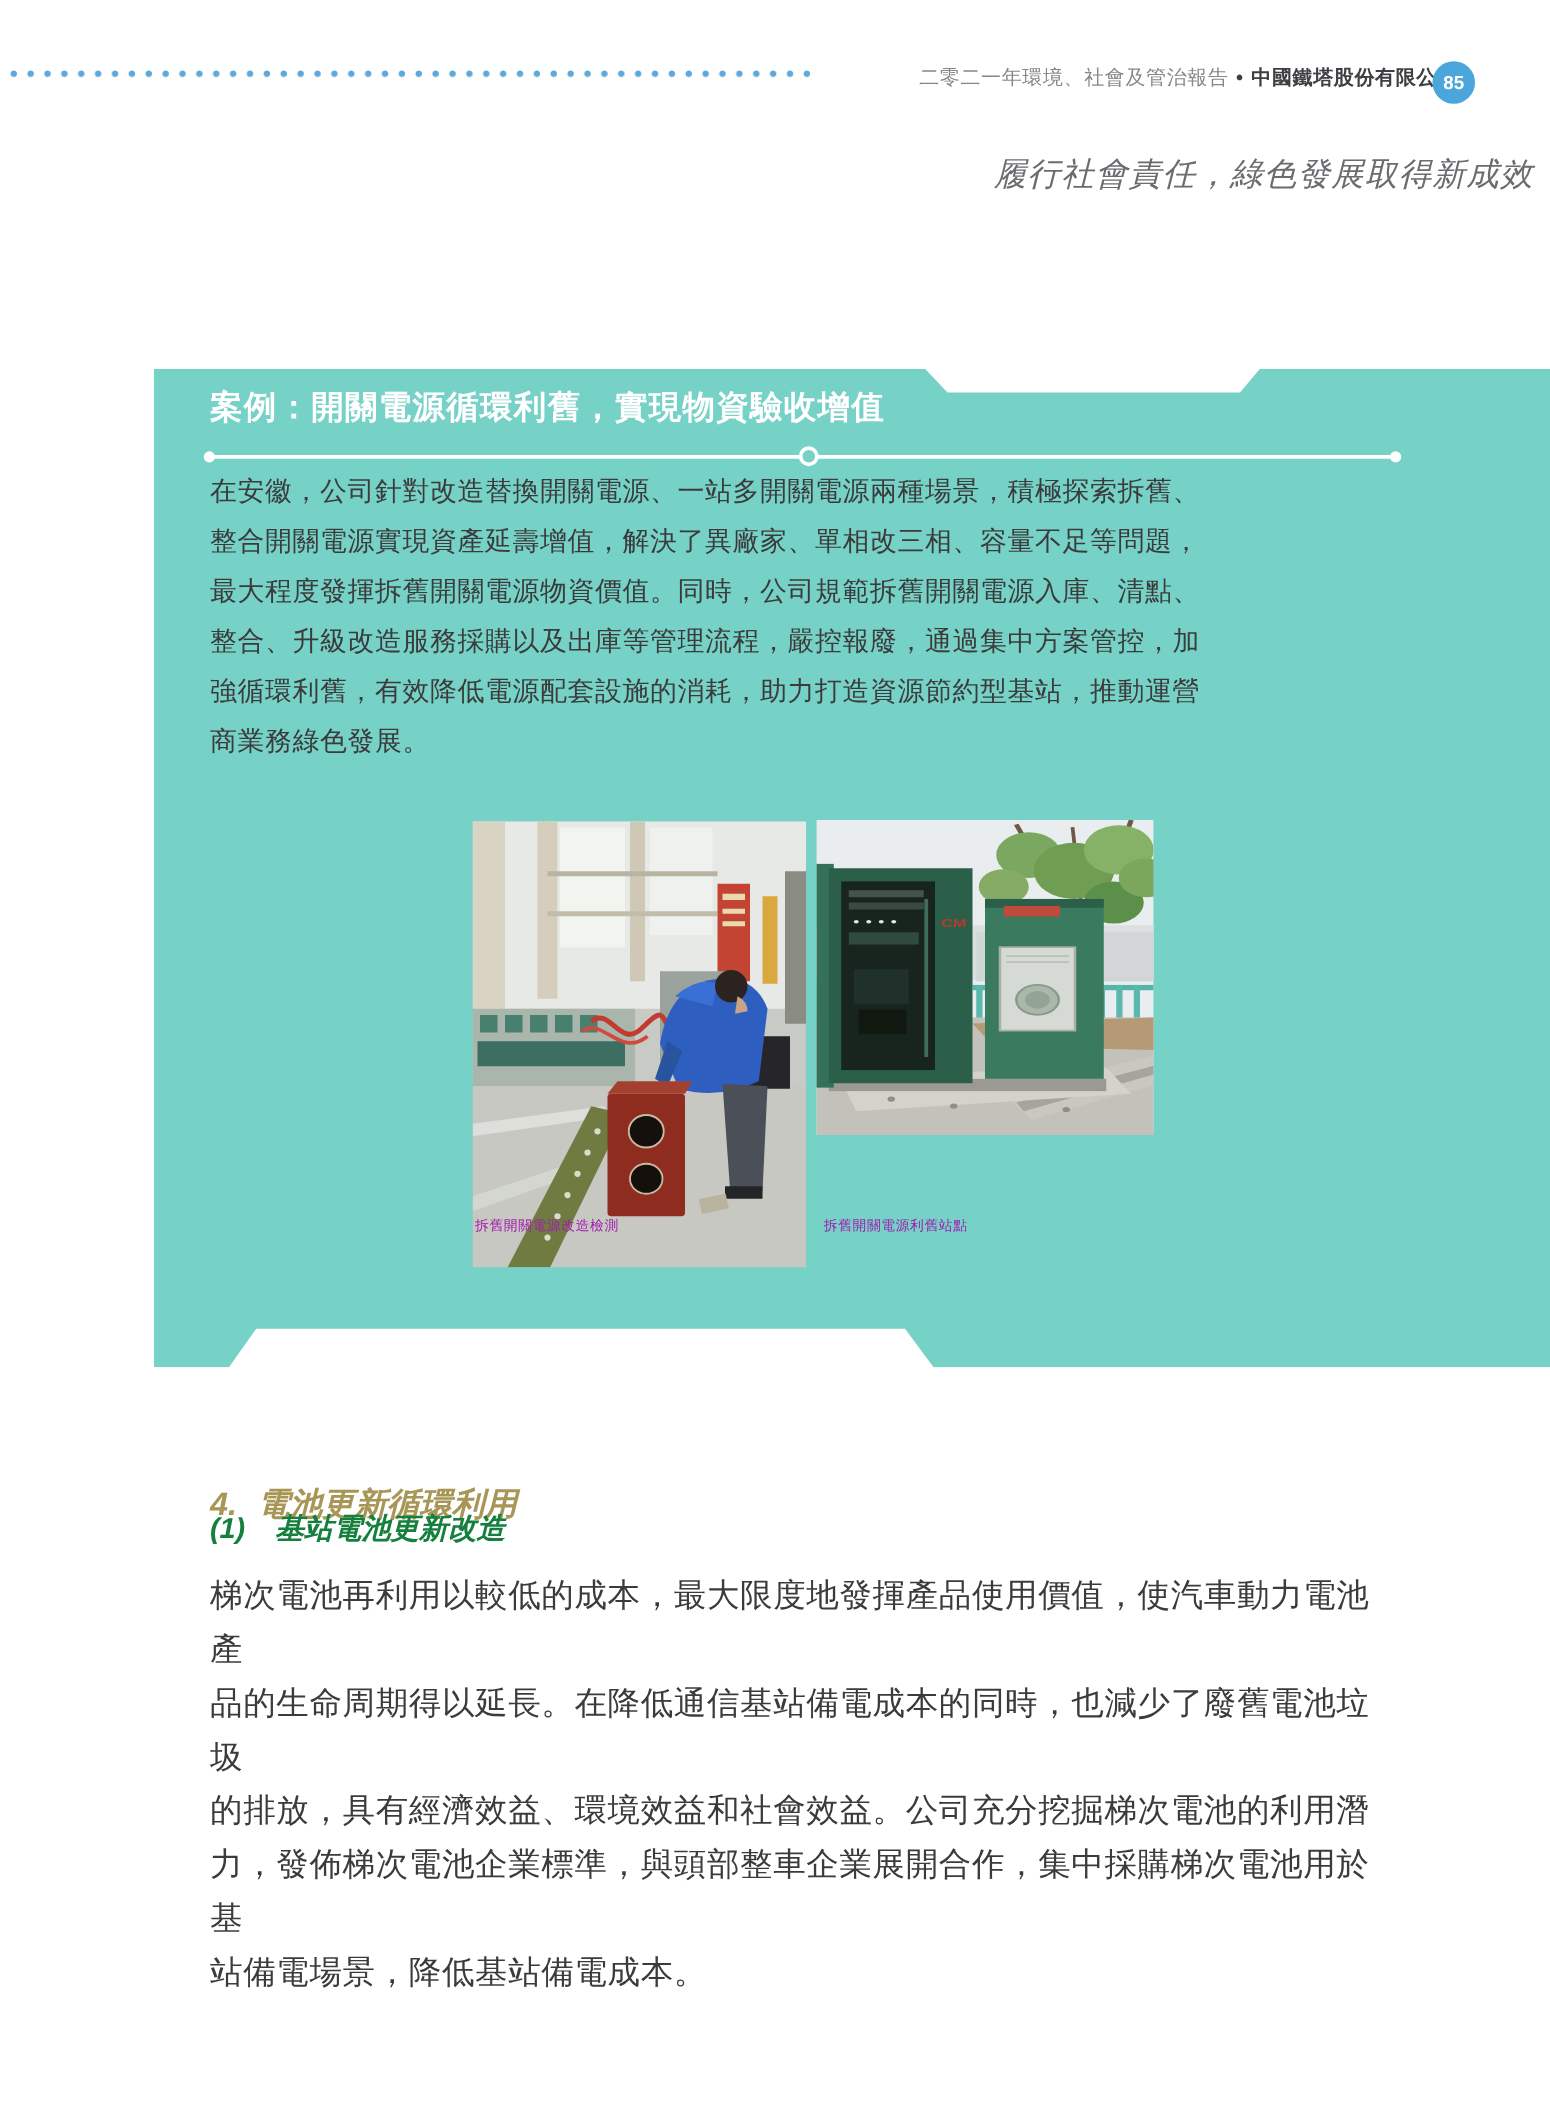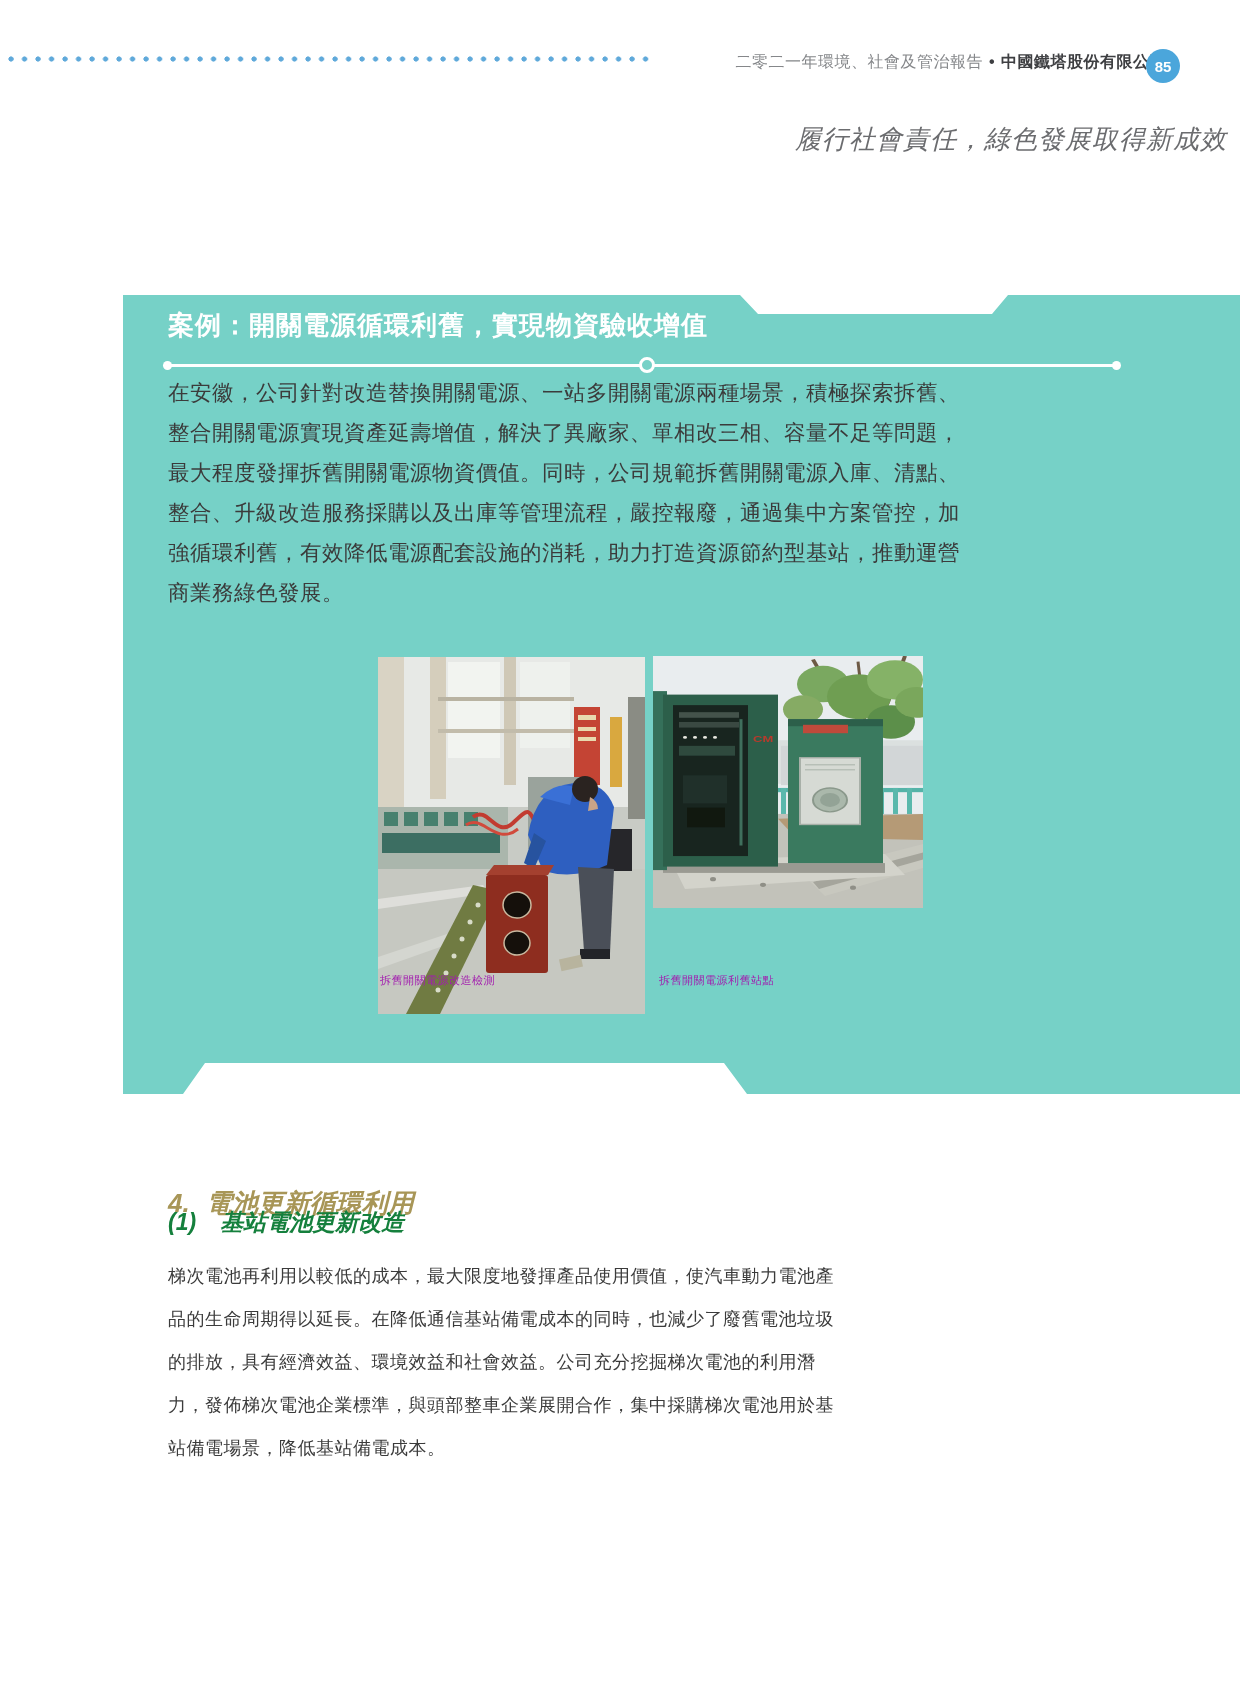--- a/index.html
+++ b/index.html
@@ -68,21 +68,21 @@
     color:var(--gold,#A89657);white-space:nowrap;margin-top:32px;
   }
   .section-heading .num{margin-right:16px;}
   .subsection-heading{
     position:absolute;left:168px;top:1207px;font-size:23px;font-weight:bold;font-style:italic;
     color:#15803d;white-space:nowrap;
   }
   .subsection-heading .num{margin-right:24px;}
   .section-body{
     position:absolute;left:168px;top:1255px;width:942px;
-    font-size:18px;line-height:43px;color:var(--text-dark,#3B3B3B);
+    font-size:26px;line-height:43px;color:var(--text-dark,#3B3B3B);
     white-space:pre-line;letter-spacing:0.5px;
   }
 </style>
 </head>
 <body>
 
 <div class="page">
 
   <div class="header-dots"></div>
   <div class="header-text">

